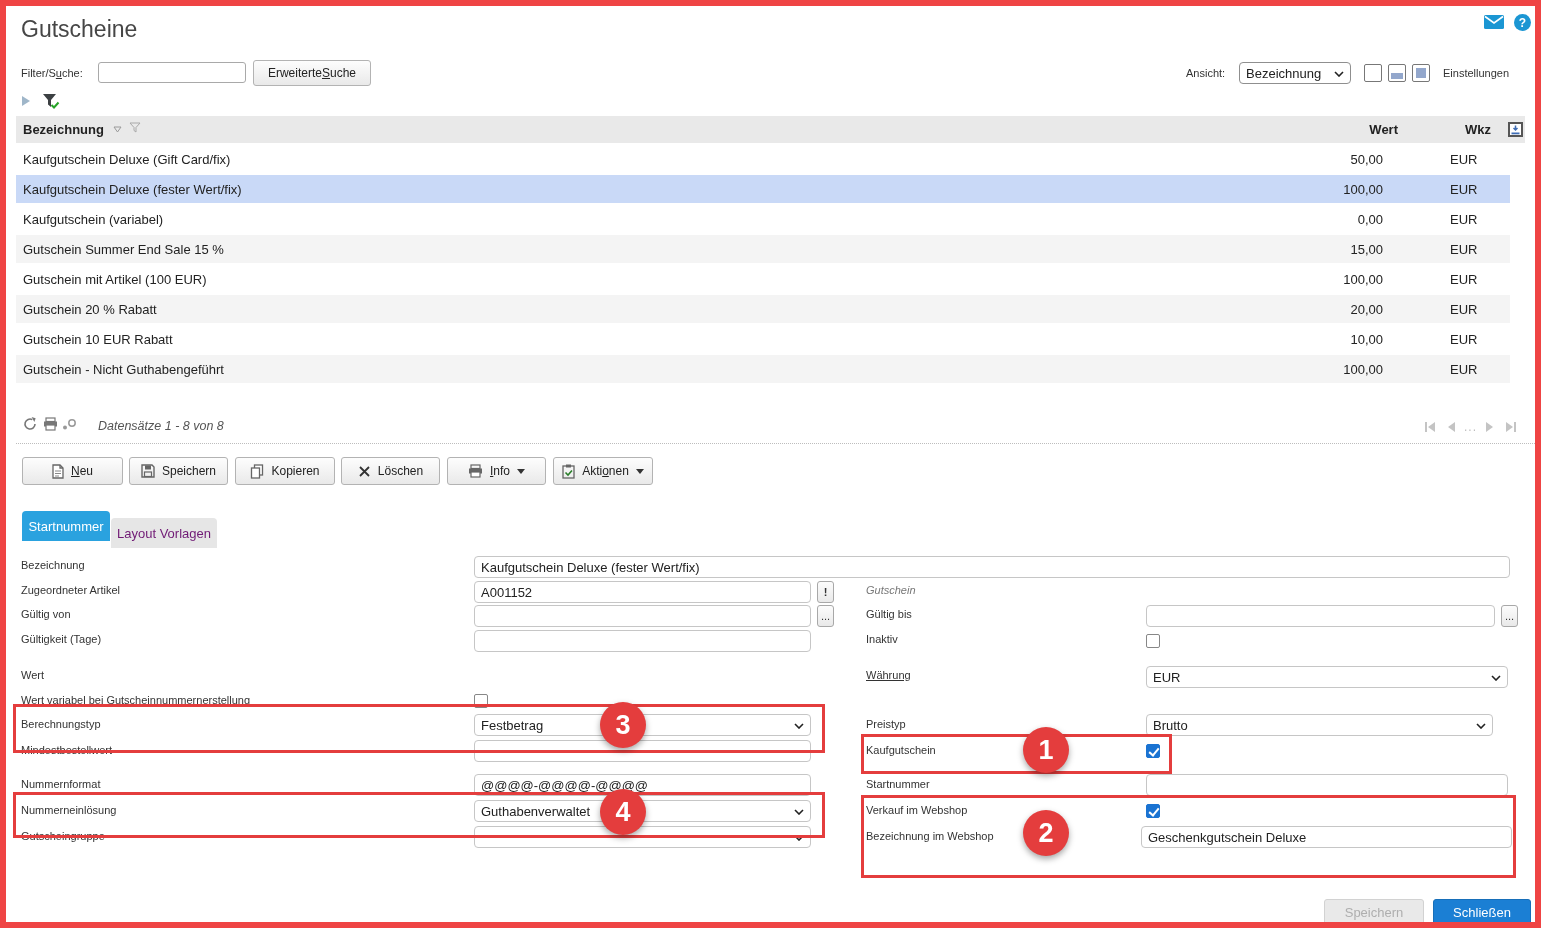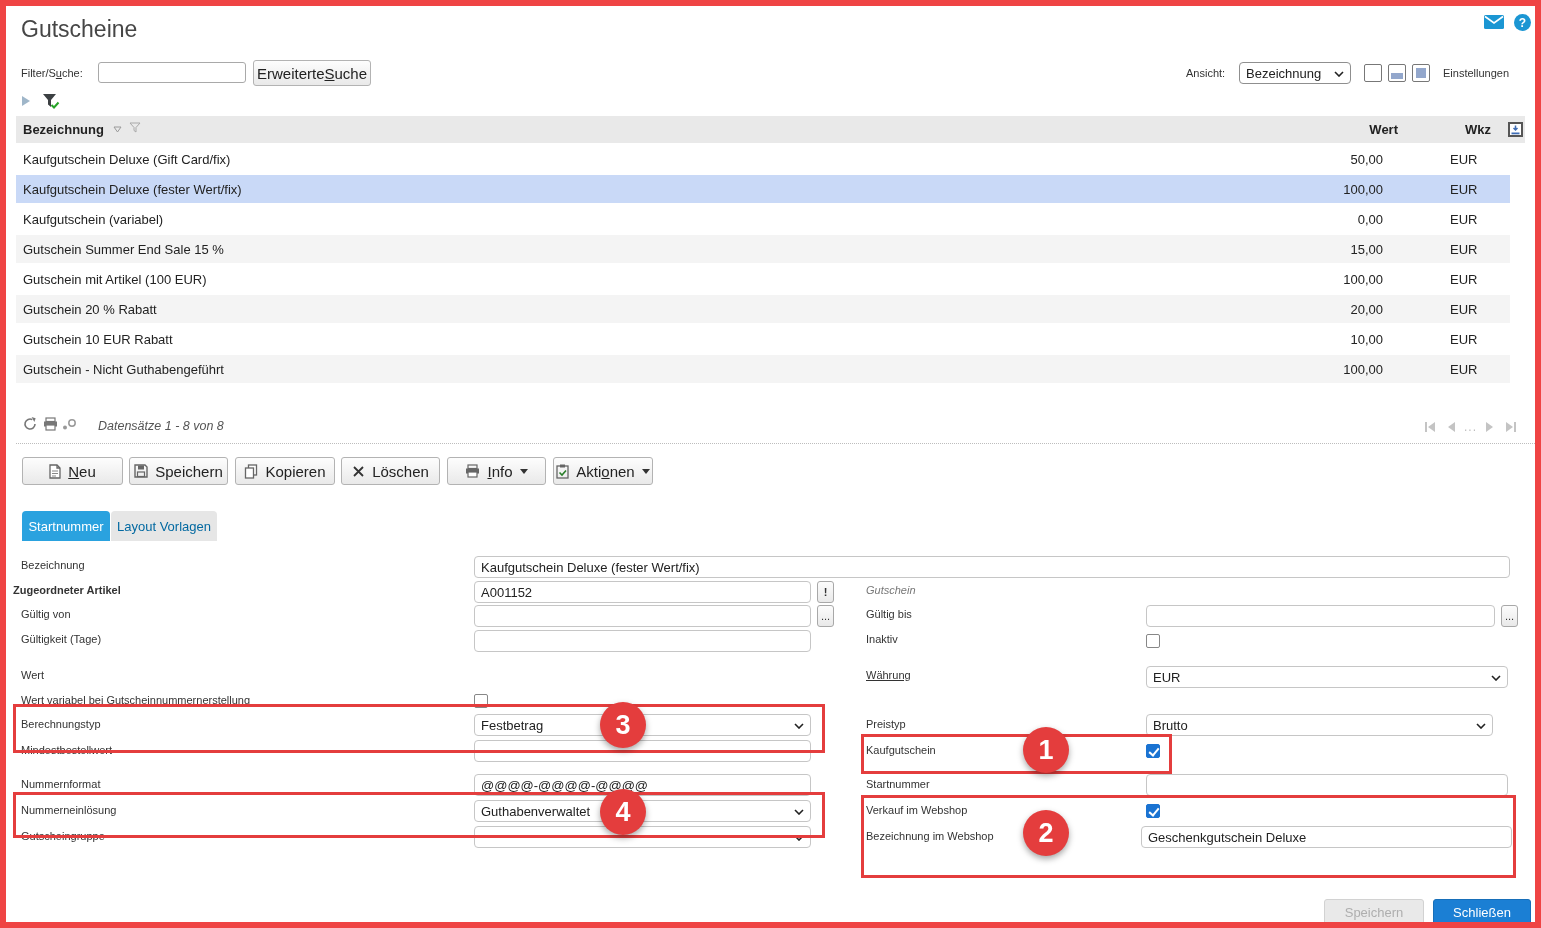--- a/index.html
+++ b/index.html
@@ -22,39 +22,39 @@
   .cb { position:absolute; width:14px; height:14px; border:1px solid #878787; border-radius:2px;
         background:#fff; box-sizing:border-box; }
   .cb.checked { background:#1a73d2; border-color:#1a73d2; }
   .cb.checked::after { content:""; position:absolute; left:4px; top:1px; width:4px; height:8px;
         border-right:2px solid #fff; border-bottom:2px solid #fff; transform:rotate(40deg); }
   .sq-btn { position:absolute; width:17px; height:22px; border:1px solid #a8a8a8; border-radius:3px;
         background:linear-gradient(#fcfcfc,#e9e9e9); font-size:11px; font-weight:bold; text-align:center;
         line-height:20px; box-sizing:border-box; color:#333; }
 
   .btn { border:1px solid #b3b3b3; border-radius:3px; background:linear-gradient(#fdfdfd,#e9e9e9);
-         font-size:15px; color:#222; box-sizing:border-box; display:flex; align-items:center;
+         font-size:12px; color:#222; box-sizing:border-box; display:flex; align-items:center;
          justify-content:center; cursor:default; }
   .tbtn { position:absolute; top:451px; height:28px; gap:7px; }
 
   .t-head { position:absolute; left:10px; top:110px; width:1509px; height:27px; background:#e9e9e9;
          display:flex; align-items:center; font-weight:bold; font-size:13px; color:#222; }
   .t-rows { position:absolute; left:10px; top:137px; width:1494px; }
   .t-row { display:flex; align-items:center; height:30px; box-sizing:border-box;
          border-top:2px solid #fff; font-size:13px; color:#222; }
   .t-row:nth-child(even) { background:#f4f4f4; }
   .t-row.selected { background:#c9d9f7; }
   .c-name { flex:1; padding-left:7px; white-space:nowrap; overflow:hidden; }
   .c-wert { width:110px; text-align:right; }
   .c-wkz  { width:60px; margin-left:67px; }
 
   .tab { position:absolute; top:505px; height:30px; display:flex; align-items:center;
          justify-content:center; font-size:13px; border-radius:4px 4px 0 0; }
   .tab.active { background:#2aa2df; color:#fff; }
-  .tab.inactive { background:#e6e6e6; color:#0369a1; }
+  .tab.inactive { background:#e6e6e6; color:#701a75;margin-top:7px; }
 
   .caret { display:inline-block; width:0; height:0; border-left:4px solid transparent;
            border-right:4px solid transparent; border-top:5px solid #333; }
   .tri-r { display:inline-block; width:0; height:0; border-top:5px solid transparent;
            border-bottom:5px solid transparent; border-left:8px solid #9fb6c9; }
 
   .pg { position:absolute; display:flex; align-items:center; gap:5px; color:#c4c4c4; }
   .pg-tl { width:0;height:0;border-top:5px solid transparent;border-bottom:5px solid transparent;border-right:7px solid #c4c4c4; }
   .pg-tr { width:0;height:0;border-top:5px solid transparent;border-bottom:5px solid transparent;border-left:7px solid #c4c4c4; }
   .pg-bar { width:2px; height:10px; background:#c4c4c4; }
@@ -267,21 +267,21 @@
     <span><span>Akti</span><span class="accel">o</span><span>nen</span></span>
     <span class="caret"></span>
   </div>
 
   <div class="tab active" style="left:16px; width:88px;">Startnummer</div>
   <div class="tab inactive" style="left:105px; width:106px;">Layout Vorlagen</div>
 
   <span class="lbl" style="left:15px; top:553px;">Bezeichnung</span>
   <input class="inp" style="left: 468px; top: 550px; width: 1036px;" value="Kaufgutschein Deluxe (fester Wert/fix)">
 
-  <span class="lbl" style="left:7px; top:578px;font-weight:bold;">Zugeordneter Artikel</span>
+  <span class="lbl" style="left:15px; top:578px;">Zugeordneter Artikel</span>
   <input class="inp" style="left: 468px; top: 575px; width: 337px;" value="A001152">
   <div class="sq-btn" style="left:811px; top:575px;">!</div>
 
   <span class="lbl" style="left:15px; top:602px;">Gültig von</span>
   <input class="inp" style="left: 468px; top: 599px; width: 337px;" value="">
   <div class="sq-btn" style="left:811px; top:599px; font-weight:normal;">...</div>
 
   <span class="lbl" style="left:15px; top:627px;">Gültigkeit (Tage)</span>
   <input class="inp" style="left: 468px; top: 624px; width: 337px;" value="">
 

